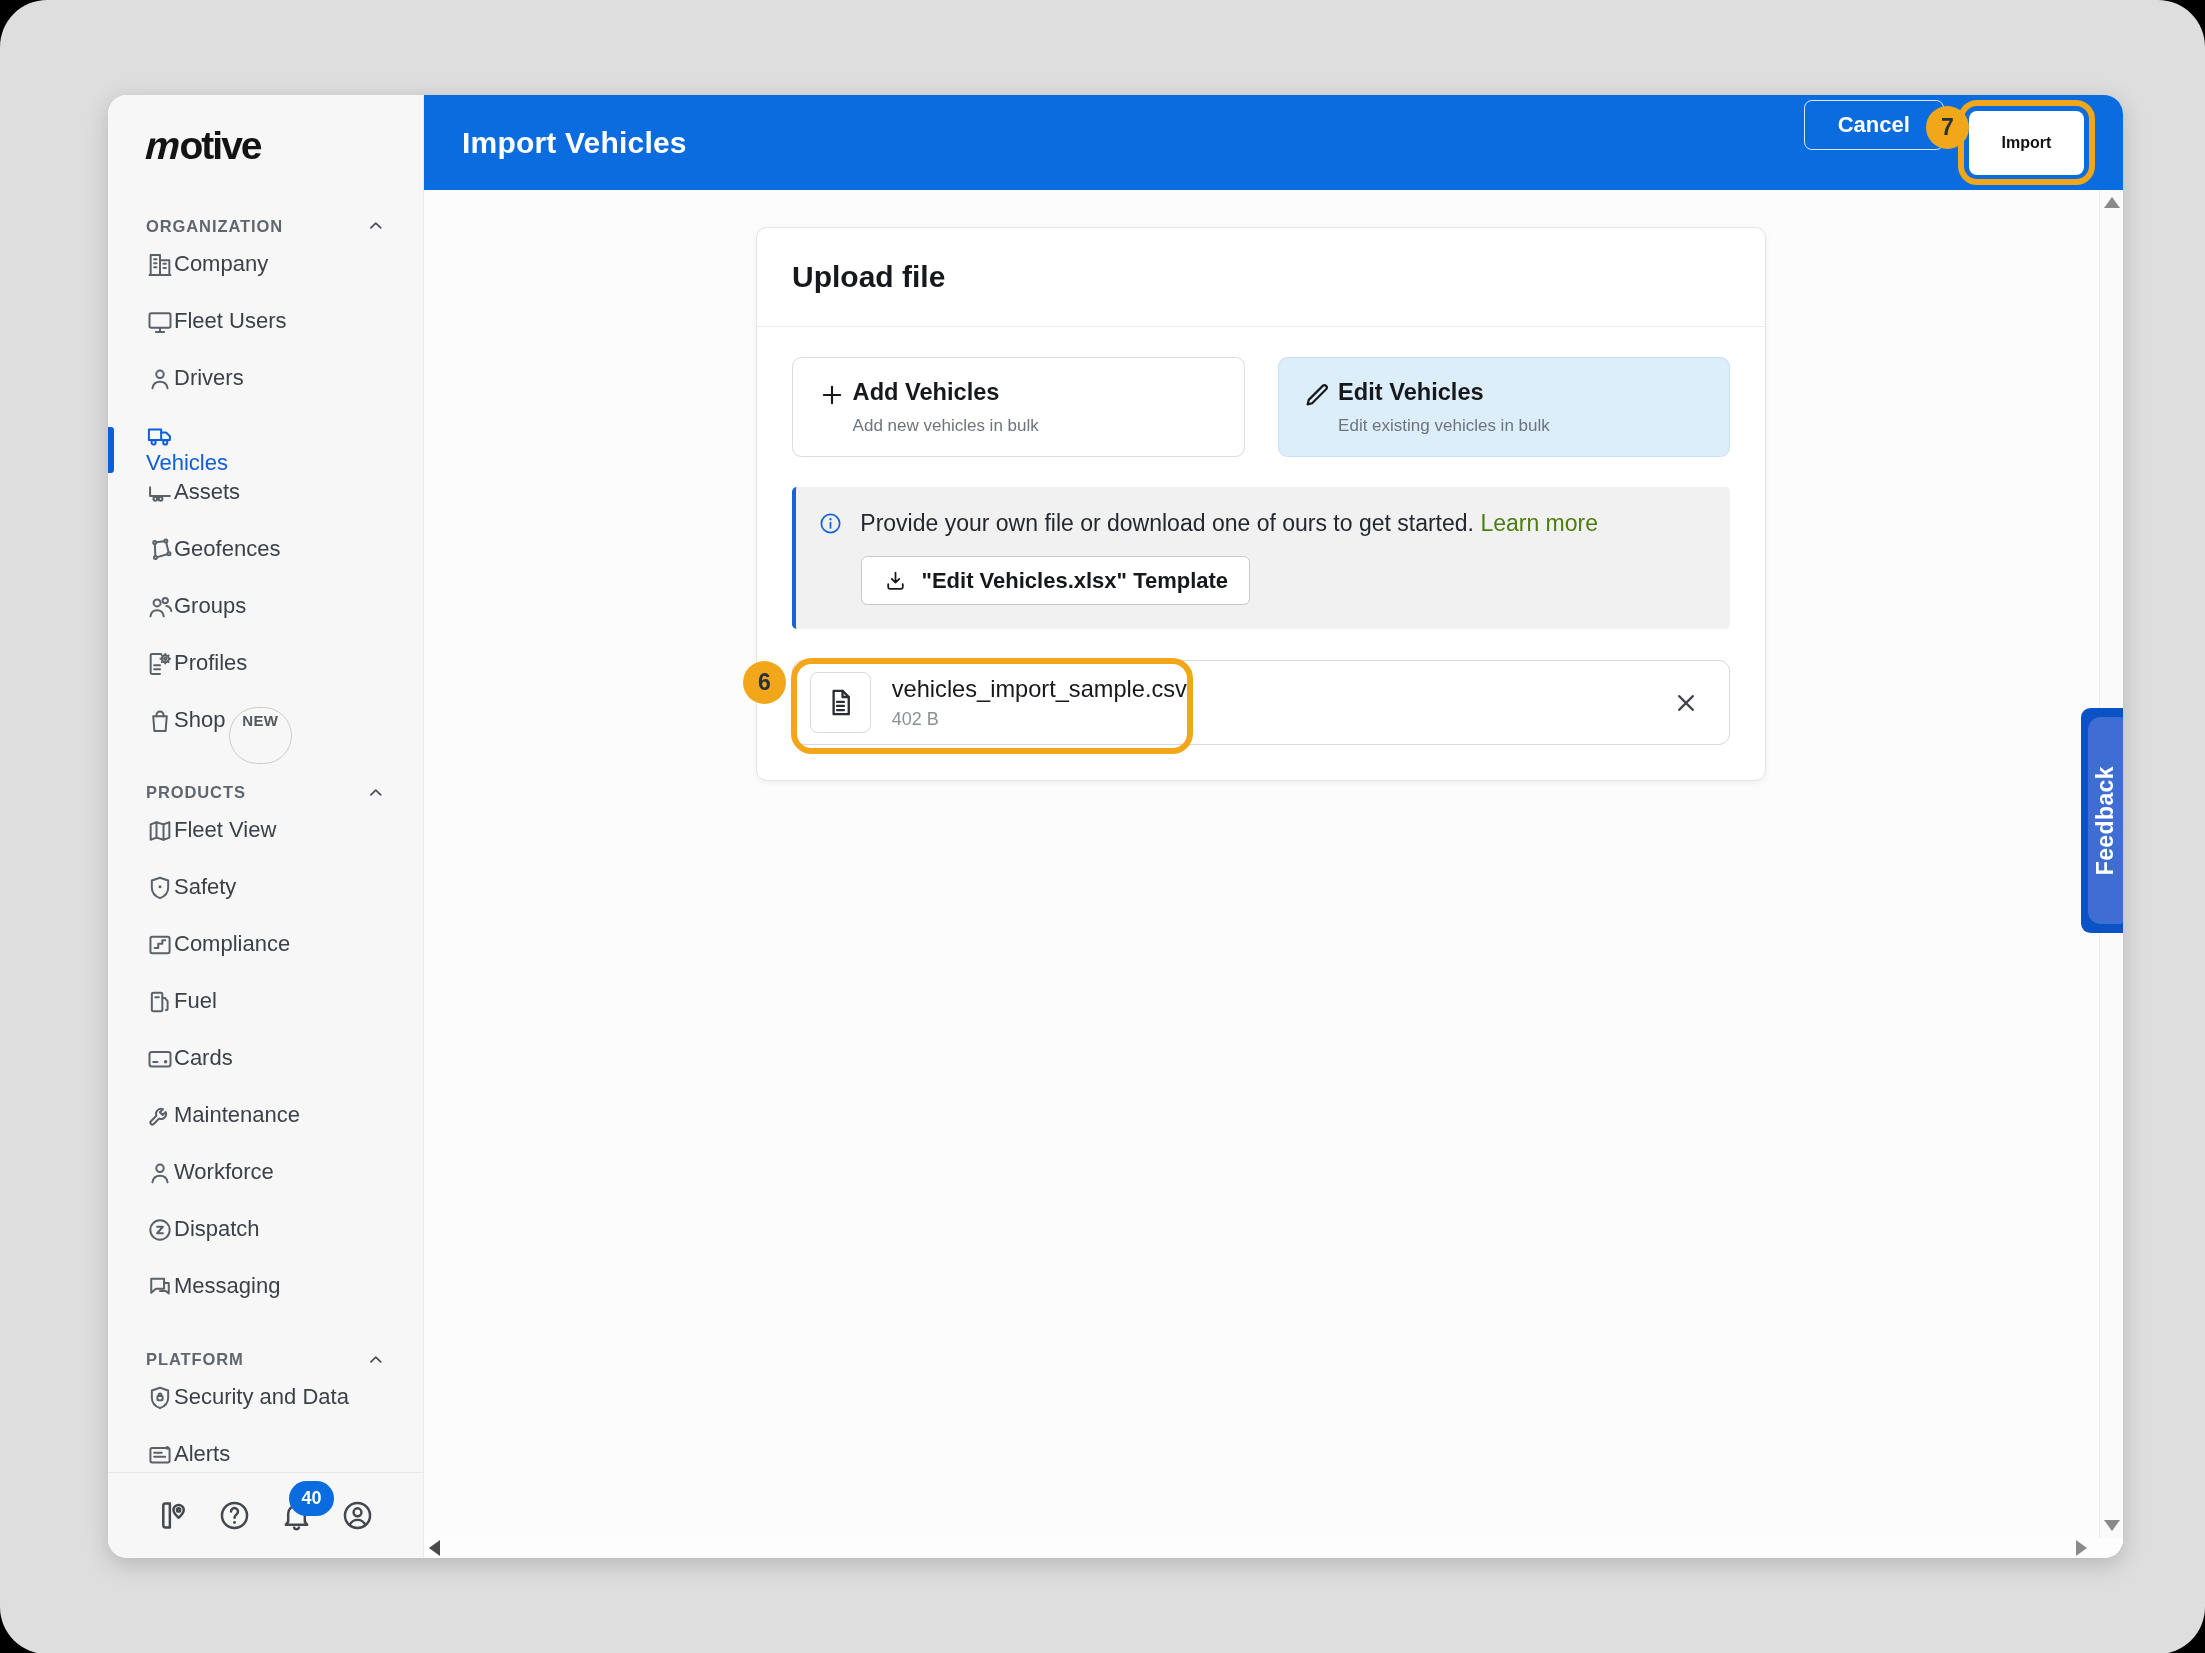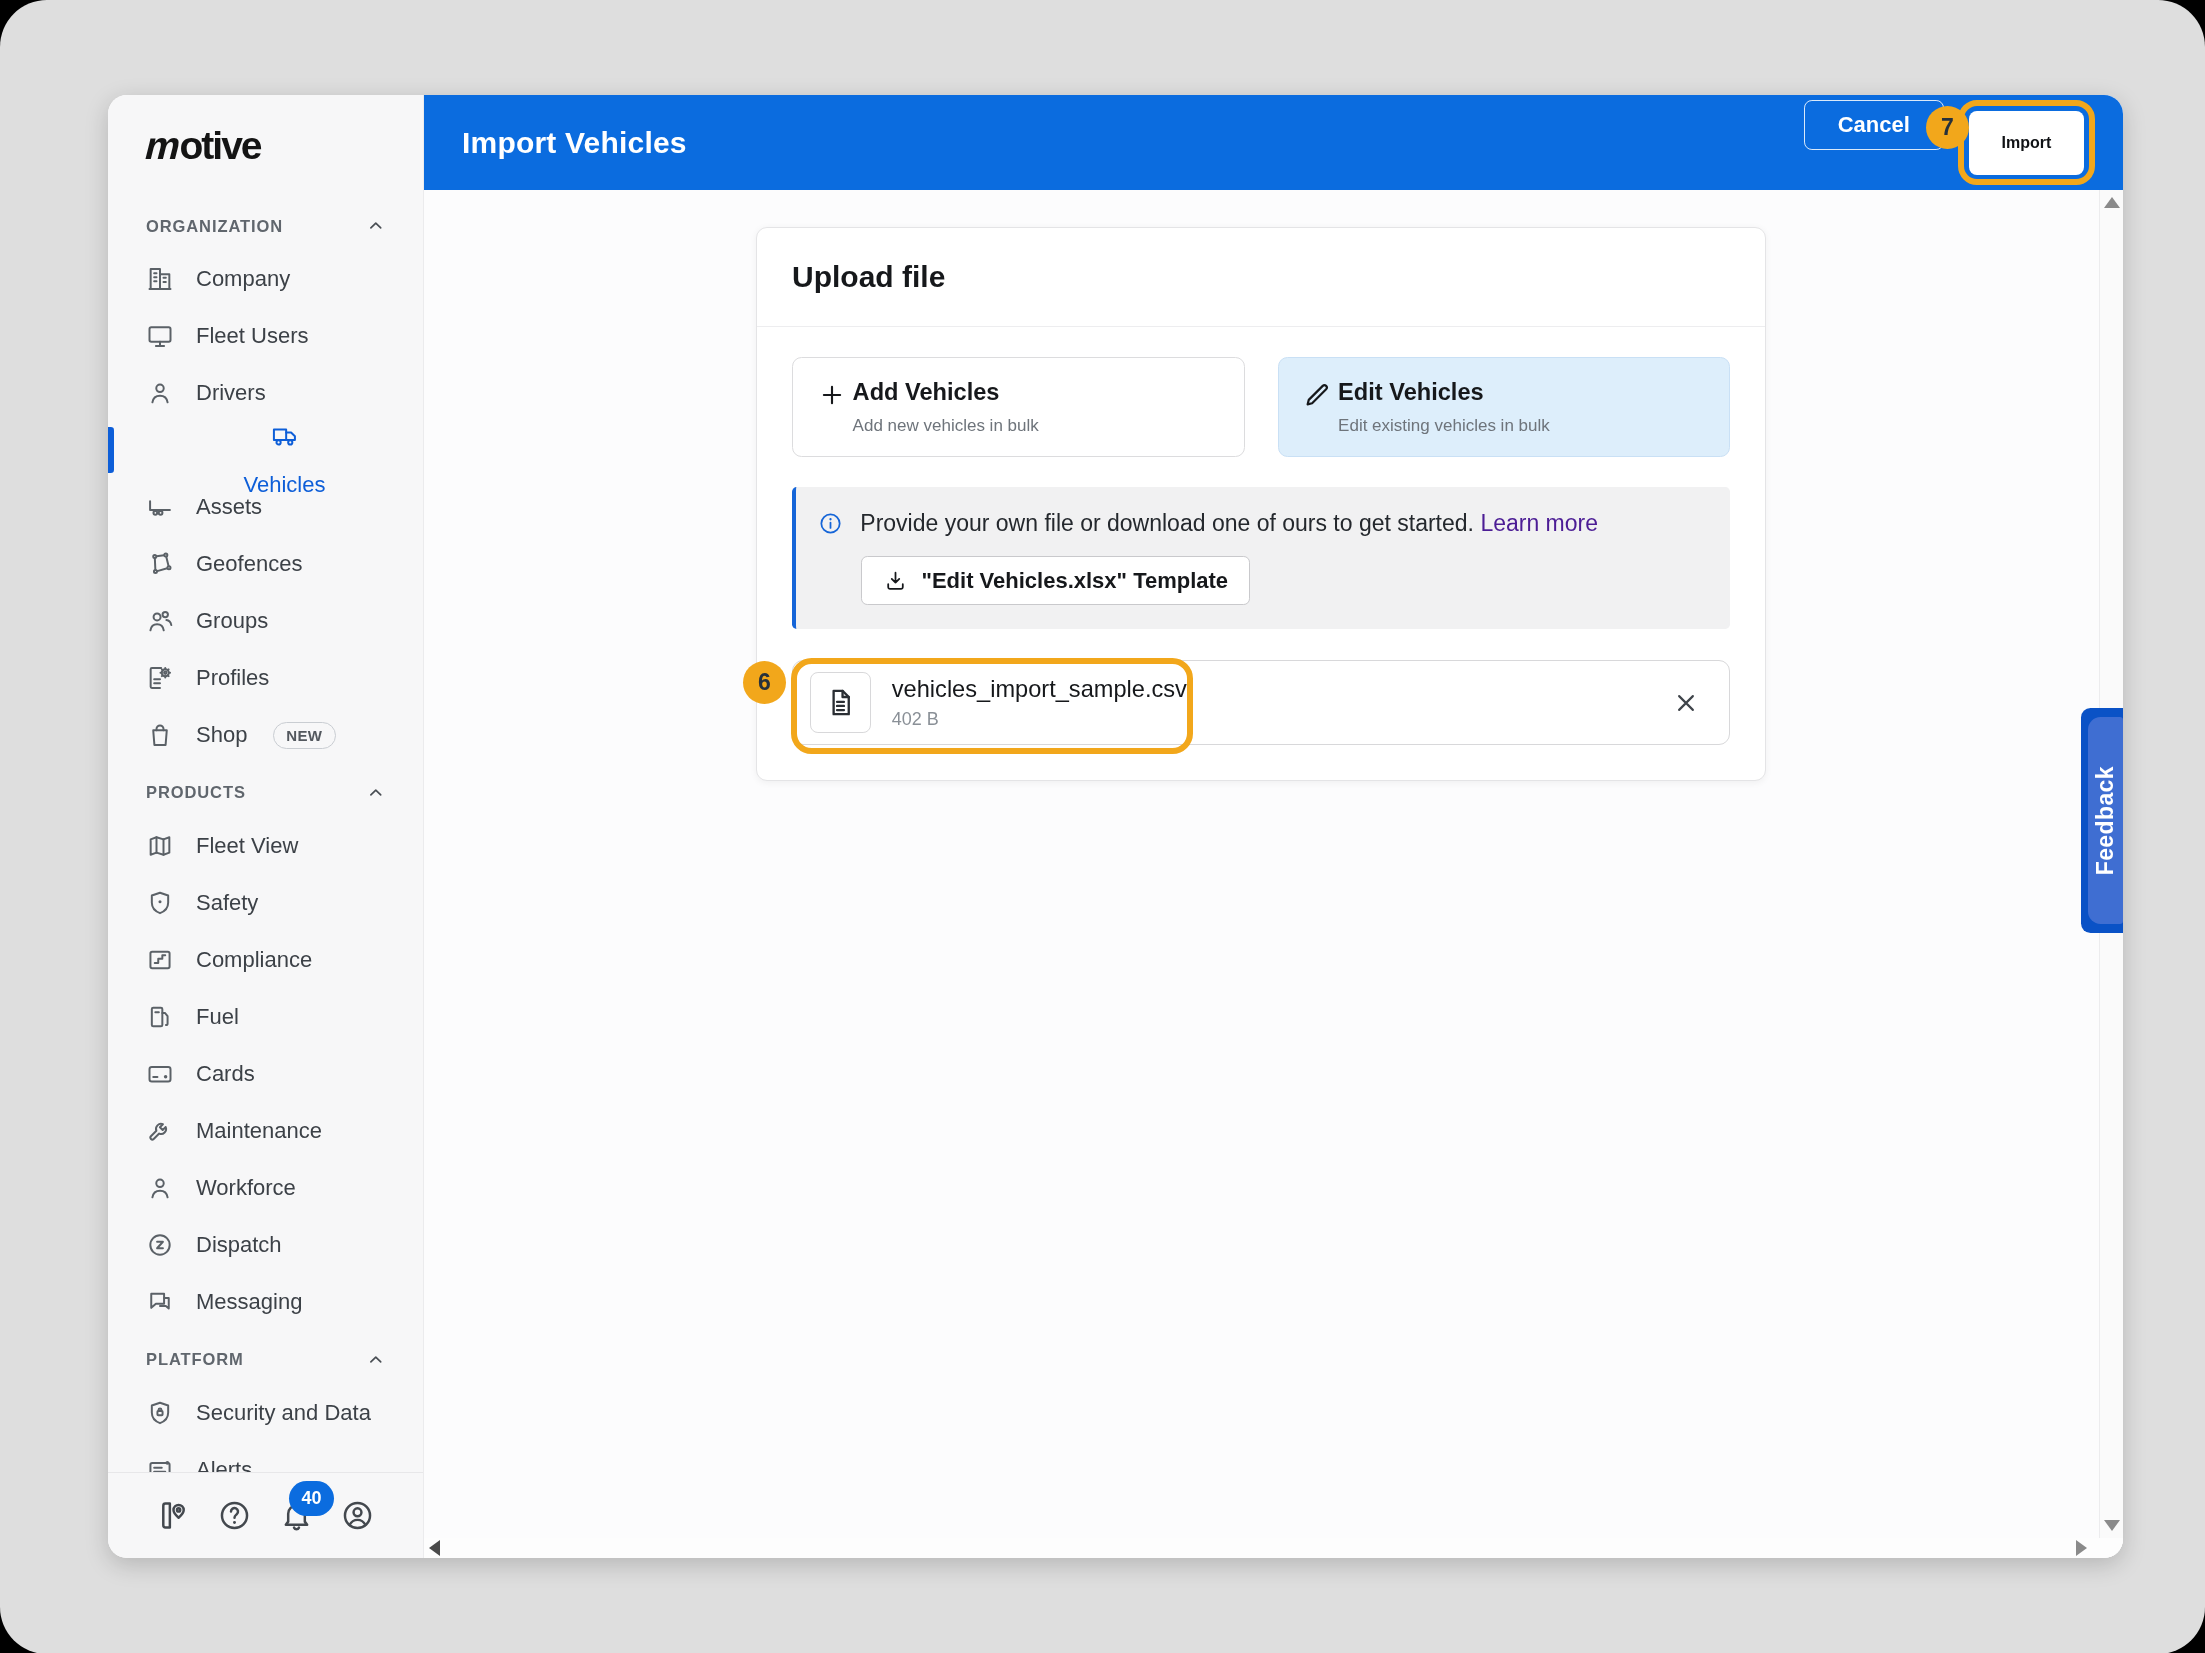--- a/index.html
+++ b/index.html
@@ -13,21 +13,21 @@
   .sidebar{width:315px;min-width:315px;background:#f7f7f8;border-right:0.8px solid #ebebed;
            position:relative;display:flex;flex-direction:column;}
   .logo{height:102px;display:flex;align-items:center;padding-left:38px;font-size:39px;
         font-weight:800;color:#141414;letter-spacing:-2px;}
   .logo .m{display:inline-block;transform:skewX(-14deg);margin-right:0.8px;}
   .nav{flex:1;overflow:hidden;}
   .nav-head{height:49px;display:flex;align-items:center;justify-content:space-between;
             padding:0 35px 0 38px;color:#60666d;font-size:16.5px;font-weight:700;
             letter-spacing:0.9px;cursor:pointer;margin-top:4.7px;}
   .nav-head-chev{width:23.6px;height:23.6px;color:#4a4f55;}
-  .nav-item{position:relative;height:57px;display:flex;align-items:center;gap:22px;
+  .nav-item{position:relative;height:57px;display:flex;
             padding-left:38px;font-size:22px;color:#3c4147;cursor:pointer;}
   .nav-ico{width:28px;height:28px;color:#5b6167;flex:none;display:flex;}
   .nav-item.active{color:#0d5ed8;flex-direction:column;}
   .nav-item.active .nav-ico{color:#0d5ed8;}
   .nav-item.active::before{content:"";position:absolute;left:0;top:5.5px;bottom:5.5px;width:5.5px;
             background:#0d5ed8;border-radius:0 3.2px 3.2px 0;}
   .nav-badge{margin-left:3.2px;font-size:15px;font-weight:700;letter-spacing:0.4px;color:#53585e;
             border:1.6px solid #c9cdd2;border-radius:787px;padding:3.9px 12.6px;background:#f7f7f8;}
   .sidebar-footer{height:85px;border-top:1.6px solid #e7e7e9;display:flex;align-items:center;
             justify-content:space-around;padding:0 35px;text-align:center;}
@@ -63,21 +63,21 @@
   .option{flex:1;box-sizing:border-box;height:100px;border:1.6px solid #dcdcde;border-radius:9.5px;
         background:#fff;display:flex;align-items:flex-start;gap:6px;padding:20.5px 23.6px;cursor:pointer;}
   .option.selected{background:#ddeefb;border-color:#c9e0f5;}
   .opt-ico{width:30px;height:30px;color:#16181b;margin-top:1.6px;display:flex;flex:none;}
   .opt-title{font-size:23.6px;font-weight:700;color:#16181b;}
   .opt-desc{font-size:17px;color:#6e747b;margin-top:10.2px;}
   .info-box{margin-top:30px;background:#f1f1f2;border-left:4.7px solid #1565d8;border-radius:4.7px;
         padding:20.5px 23.6px 23.6px 22px;}
   .info-row{display:flex;gap:17.3px;align-items:flex-start;font-size:23px;color:#24282d;line-height:31.5px;}
   .info-ico{width:25px;height:25px;color:#1565d8;flex:none;margin-top:3.2px;display:flex;}
-  .learn-more{color:#4c1d95;text-decoration:none;cursor:pointer;}
+  .learn-more{color:#4d7c0f;text-decoration:none;cursor:pointer;}
   .tmpl-btn{margin:17.3px 0 0 43px;display:inline-flex;align-items:center;gap:14px;background:#fff;
         border:1.6px solid #c9c9cc;border-radius:6.3px;height:49px;padding:0 20.5px;font-size:22px;
         font-weight:700;color:#16181b;font-family:inherit;cursor:pointer;}
   .dl-ico{width:25px;height:25px;display:flex;color:#16181b;}
   .file-row{position:relative;margin-top:31.5px;border:1.6px solid #d8d8da;border-radius:11px;
         height:85px;box-sizing:border-box;display:flex;align-items:center;padding:0 28px 0 17.3px;
         background:#fff;}
   .file-icon-box{width:61px;height:61px;border:1.6px solid #d8d8da;border-radius:7.9px;background:#fff;
         display:flex;align-items:center;justify-content:center;color:#2a2e33;box-sizing:border-box;}
   .file-icon-box svg{width:33px;height:33px;}

